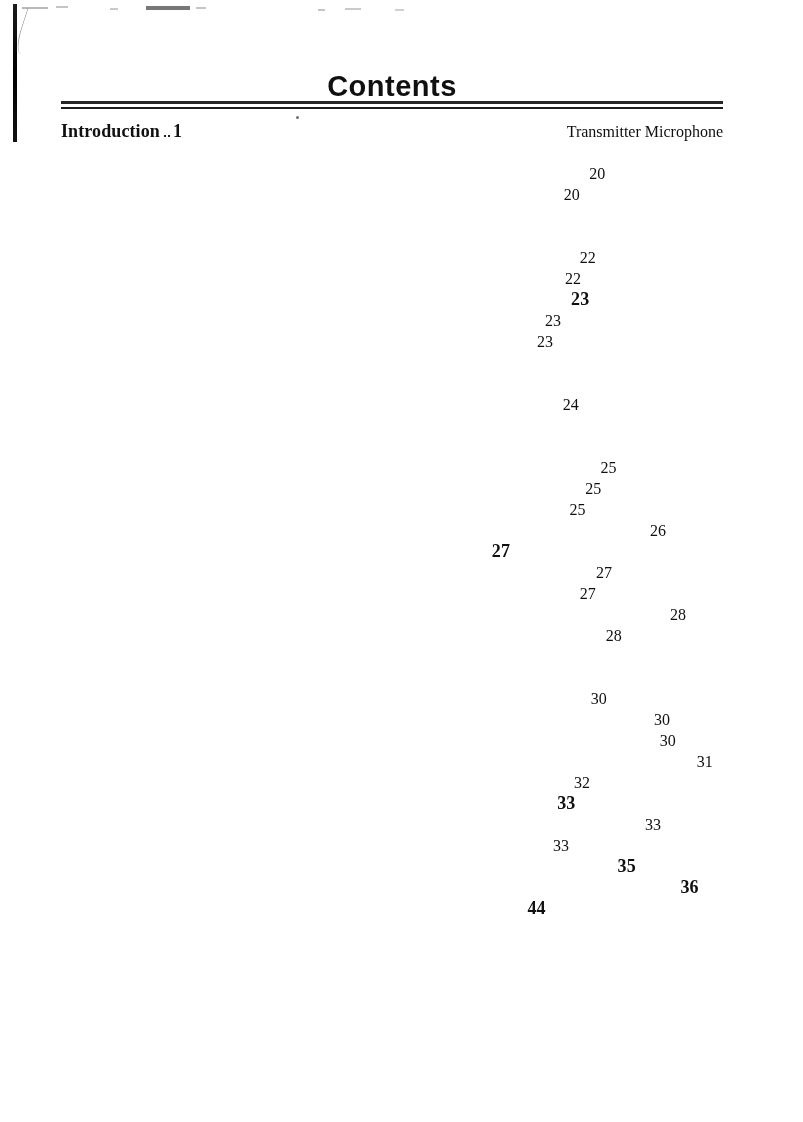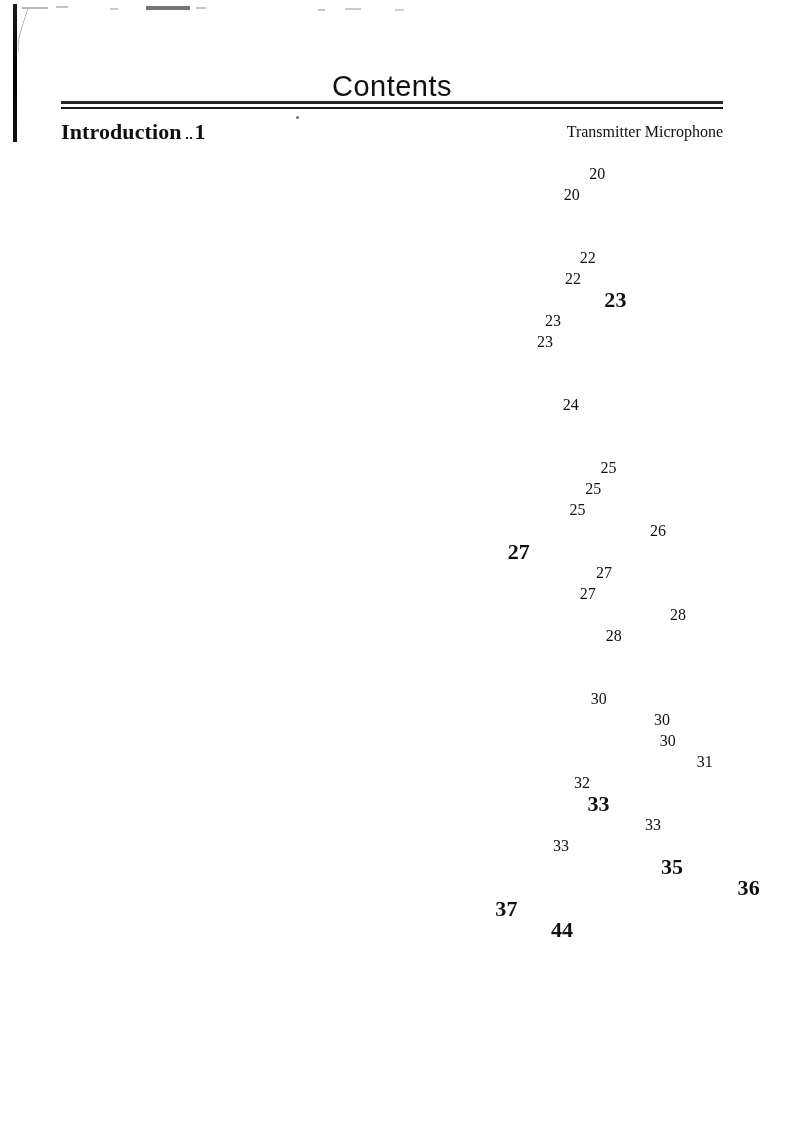--- a/index.html
+++ b/index.html
@@ -39,36 +39,36 @@
   .s1{left:296px;top:116px;}
   .s2{left:345px;top:258px;opacity:.8;}
   .s3{left:737px;top:667px;opacity:.7;}
   .s4{left:420px;top:123px;opacity:.55;}
 
   
   .title{
     position:absolute;left:61px;width:662px;top:70px;margin:0;
     text-align:center;
     font-family:"Liberation Sans","DejaVu Sans",sans-serif;
-    font-weight:normal;font-size:29px;letter-spacing:.5px;
+    font-weight:bold;font-size:29px;letter-spacing:.5px;
   }
   .rule{position:absolute;left:61px;width:662px;background:#272727;}
   .rule-a{top:101px;height:3px;}
   .rule-b{top:107px;height:2px;background:#1b1b1b;}
 
   
   .col{position:absolute;top:121px;}
   .col-left{left:61px;width:319px;}
   .col-right{left:407px;width:316px;}
   .toc-row{
     display:flex;align-items:baseline;
     height:21px;line-height:21px;
     font-size:16px;white-space:nowrap;
   }
-  .toc-row.bold{font-weight:bold;font-size:22px;letter-spacing:.1px;}
+  .toc-row.bold{font-weight:bold;font-size:18px;letter-spacing:.1px;}
   .toc-row .label{flex:0 0 auto;}
   .toc-row .dots{
     flex:1 1 auto;min-width:6px;
     border-bottom:2px dotted #1f1f1f;
     margin:0 3px 4px 4px;
   }
   .toc-row.bold .dots{border-bottom-width:2.6px;margin-bottom:3px;}
   .toc-row .page{flex:0 0 auto;}
   .toc-row.cont{justify-content:flex-end;}
 </style>
@@ -457,23 +457,18 @@
         <span class="label">Interface of Packet TNCs</span>
         <span class="dots"></span>
         <span class="page">35</span>
       </div>
       <div class="toc-row bold">
         <span class="label">Microprocessor Reset Procedures</span>
         <span class="dots"></span>
         <span class="page">36</span>
       </div>
       <div class="toc-row bold">
-        <span class="label">Cloning</span>
-        <span class="dots"></span>
-        <span class="page">37</span>
-      </div>
-      <div class="toc-row bold">
         <span class="label">Specifications</span>
         <span class="dots"></span>
         <span class="page">44</span>
       </div>
     </div>
 </div>
 
 </body></html>

